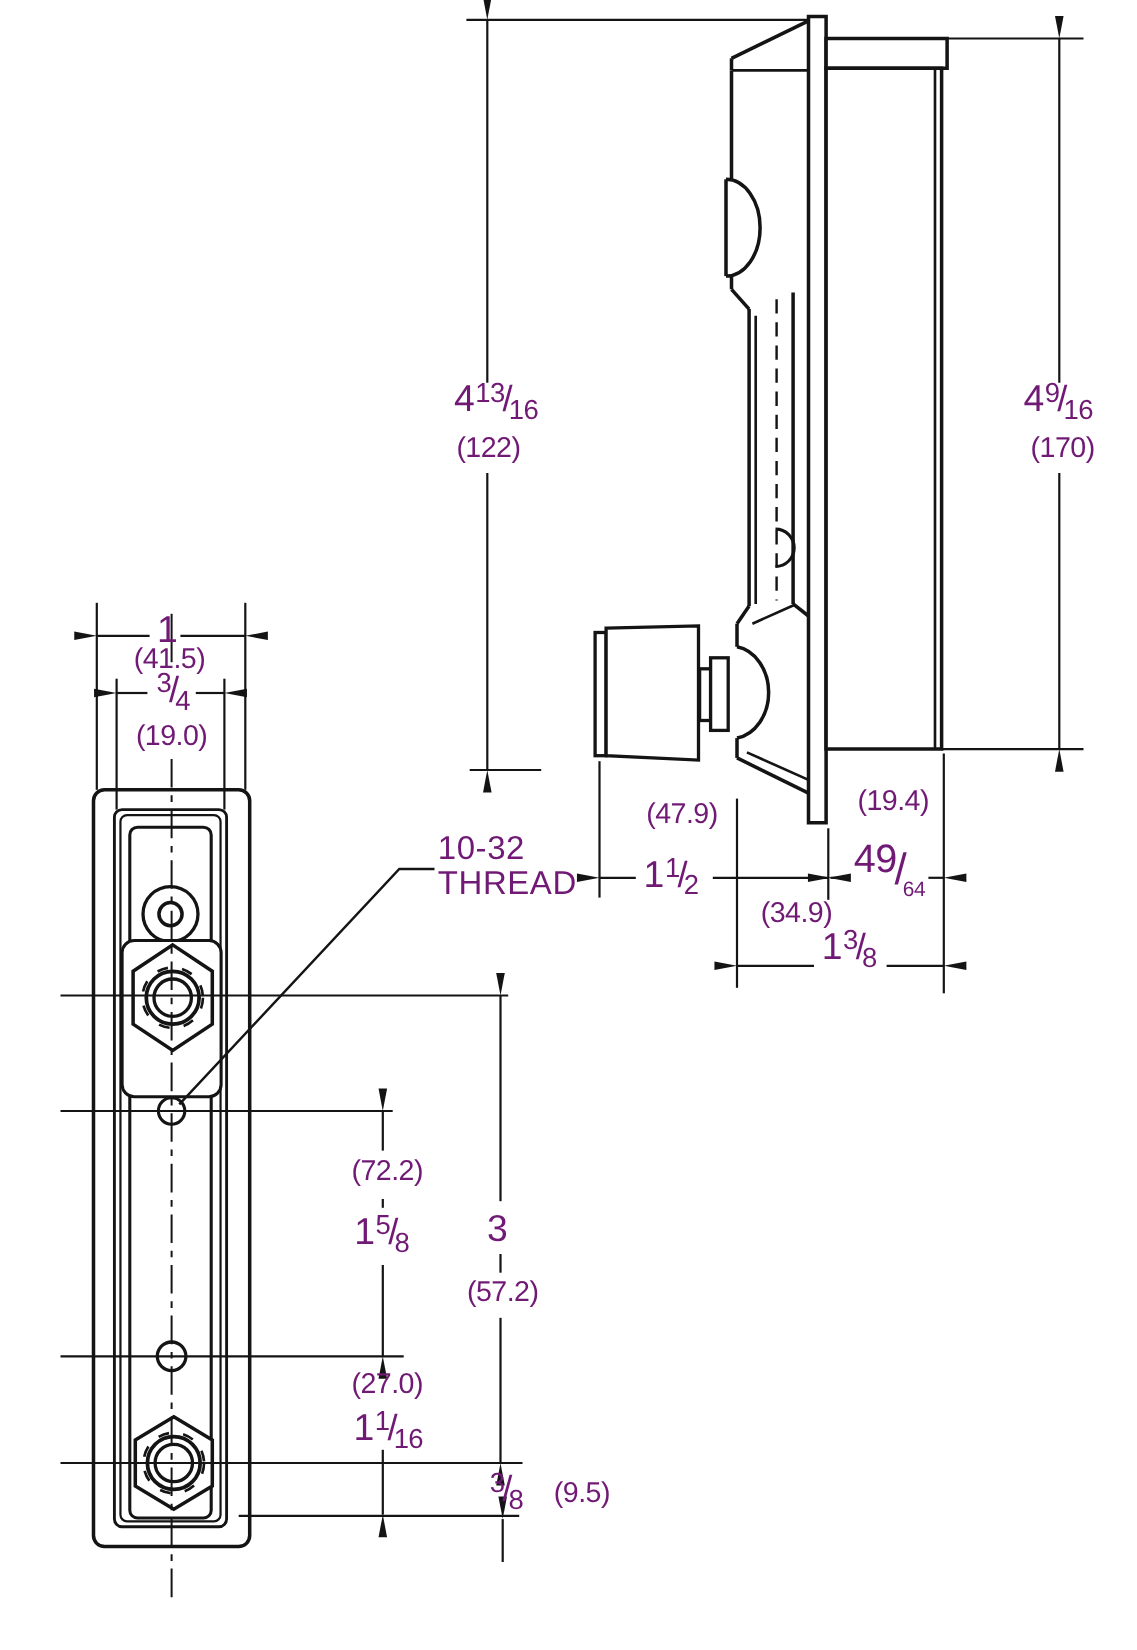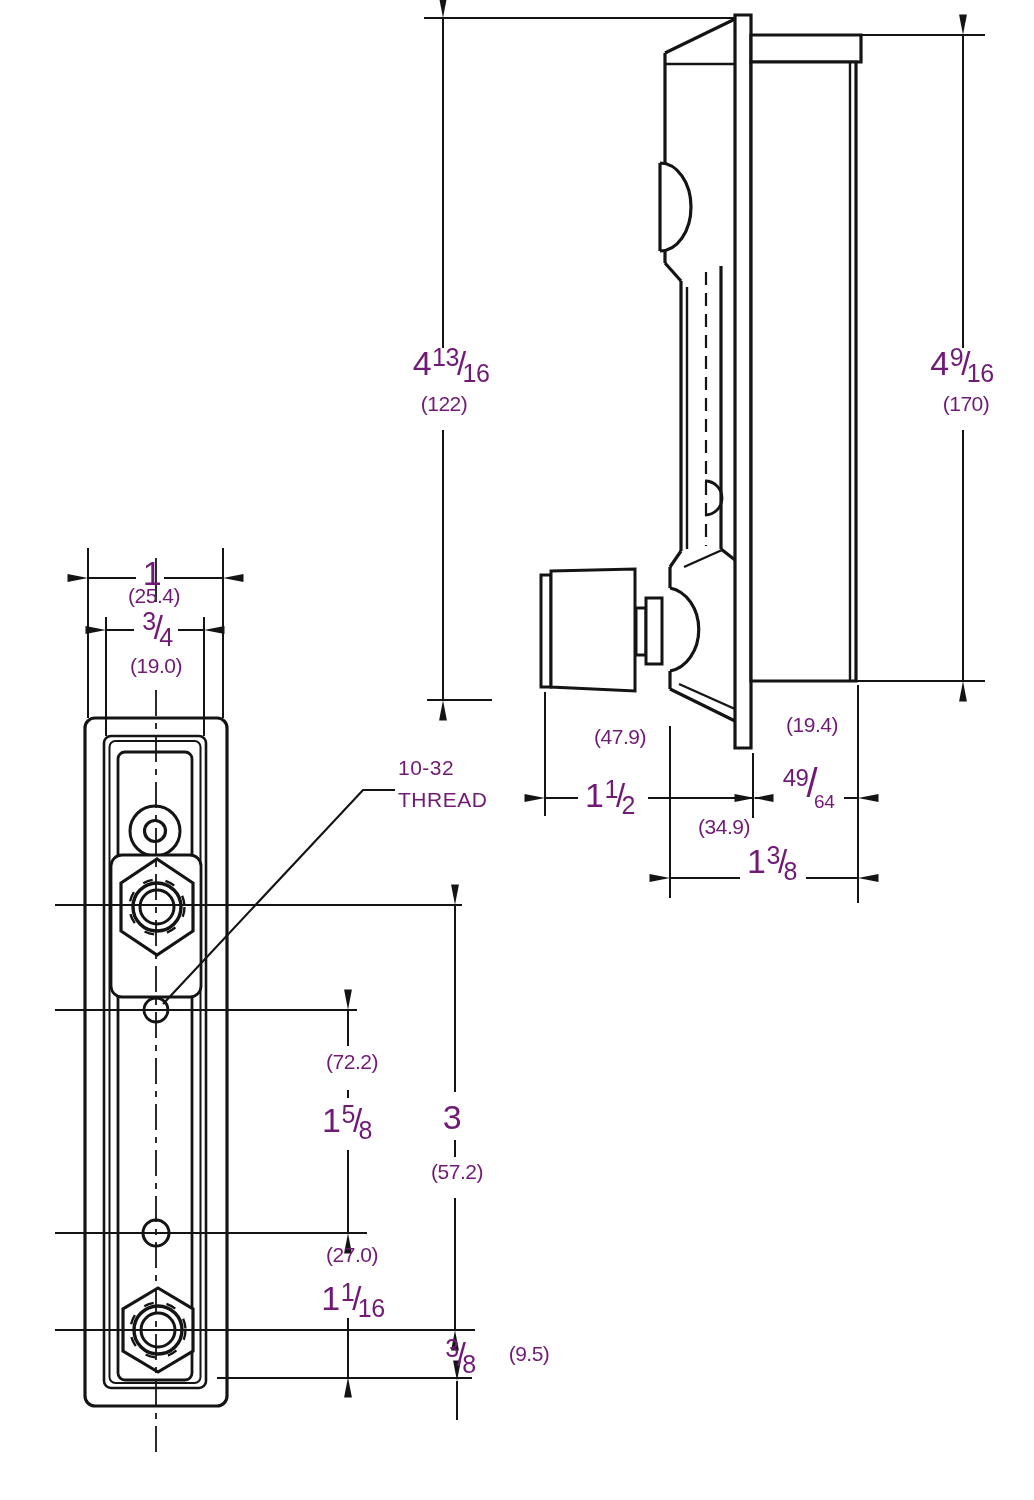--- a/index.html
+++ b/index.html
@@ -2,29 +2,29 @@
 <html><head>
 <meta charset="utf-8">
 <style>
   html,body{margin:0;padding:0;background:#e8e8e8;}
   #page{position:relative;width:1034px;height:1500px;background:#ffffff;overflow:hidden;
         font-family:"Liberation Sans",sans-serif;}
   #page svg{position:absolute;left:0;top:0;}
   .lbl{position:absolute;font-family:"Liberation Sans",sans-serif;font-weight:400;color:#701a75;
        white-space:nowrap;line-height:1;transform:translateX(-50%);letter-spacing:-0.5px;}
   .val{font-size:34px;}
-  .met{font-size:21px;}
+  .met{font-size:26px;}
   .wh{font-size:34px;}
   .nu{font-size:25px;vertical-align:9px;margin-left:1px;}
   .sl{font-size:33px;vertical-align:0px;margin:0 -3px 0 -2px;}
   .de{font-size:25px;vertical-align:-7px;}
-  .big .nu{font-size:24px;vertical-align:11px;}
+  .big .nu{font-size:36px;vertical-align:11px;}
   .big .sl{font-size:40px;}
   .big .de{font-size:19px;vertical-align:-11px;}
-  .callout{font-size:21px;transform:none;letter-spacing:0.5px;}
+  .callout{font-size:30px;transform:none;letter-spacing:0.5px;}
 </style>
 </head>
 <body>
 
 <div id="page">
 
 <svg width="1034" height="1500" viewBox="0 0 1034 1500">
   <defs>
     <marker id="ah" markerUnits="userSpaceOnUse" markerWidth="22" markerHeight="10" refX="0.5" refY="5" orient="auto">
       <path d="M0.5,5 L21,1.1 L21,8.9 Z" fill="#141414"></path>
@@ -168,21 +168,21 @@
   <div class="lbl met" style="left:620px;top:726px">(47.9)</div>
   <div class="lbl val" style="left:610px;top:777px"><span class="wh">1</span><span class="nu">1</span><span class="sl">/</span><span class="de">2</span></div>
 
   <div class="lbl met" style="left:812px;top:714px">(19.4)</div>
   <div class="lbl val big" style="left:808px;top:763px"><span class="nu">49</span><span class="sl">/</span><span class="de">64</span></div>
 
   <div class="lbl met" style="left:724px;top:816px">(34.9)</div>
   <div class="lbl val" style="left:772px;top:843px"><span class="wh">1</span><span class="nu">3</span><span class="sl">/</span><span class="de">8</span></div>
 
   <div class="lbl val" style="left:152px;top:556px"><span class="wh">1</span></div>
-  <div class="lbl met" style="left:154px;top:585px">(25.4)</div>
+  <div class="lbl met" style="left:154px;top:585px">(41.5)</div>
   <div class="lbl val" style="left:157px;top:609px"><span class="nu">3</span><span class="sl">/</span><span class="de">4</span></div>
   <div class="lbl met" style="left:156px;top:655px">(19.0)</div>
 
   <div class="lbl callout" style="left:398px;top:757px">10-32</div>
   <div class="lbl callout" style="left:398px;top:789px">THREAD</div>
 
   <div class="lbl met" style="left:352px;top:1051px">(72.2)</div>
   <div class="lbl val" style="left:347px;top:1102px"><span class="wh">1</span><span class="nu">5</span><span class="sl">/</span><span class="de">8</span></div>
 
   <div class="lbl val" style="left:452px;top:1100px"><span class="wh">3</span></div>

